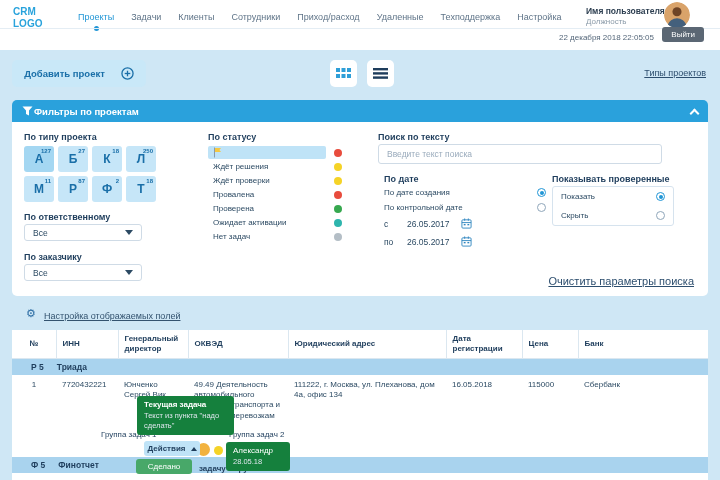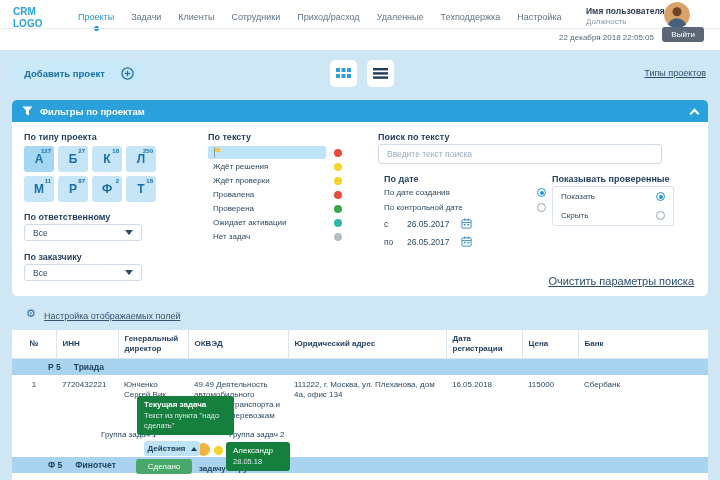--- a/index.html
+++ b/index.html
@@ -17,21 +17,21 @@
 .urole{position:absolute;left:586px;top:17px;font-size:8px;color:#8a9aa8}
 .avatar{position:absolute;left:664px;top:2px;width:26px;height:26px;border-radius:50%;overflow:hidden;cursor:pointer}
 .dtime{position:absolute;right:66px;top:33px;font-size:8px;color:#55677a;white-space:nowrap}
 .logout{position:absolute;right:16px;top:27px;background:#5b6774;color:#fff;border:none;border-radius:3px;font-size:8px;padding:3px 9px;font-family:inherit;cursor:pointer}
 
 .blue-btn{position:absolute;display:flex;align-items:center;justify-content:center;gap:16px;background:#c9e8f8;border:none;border-radius:5px;font-weight:bold;font-size:9.5px;color:#1a6fa8;font-family:inherit;cursor:pointer}
 .view-btn{position:absolute;width:27px;height:27px;background:#fff;border:none;border-radius:5px;display:flex;align-items:center;justify-content:center;cursor:pointer}
 .types-link{position:absolute;right:14px;top:68px;font-size:9px;color:#2d4e6e;text-decoration:underline;cursor:pointer}
 
 .fpanel{position:absolute;left:12px;top:100px;width:696px}
-.f-head{height:22px;background:#2aa1dc;border-radius:5px 5px 0 0;display:flex;align-items:center;gap:7px;padding:0 10px;color:#fff;font-weight:bold;font-size:9.5px;cursor:pointer}
+.f-head{height:22px;background:#2aa1dc;border-radius:5px 5px 0 0;display:flex;align-items:center;gap:1px;padding:0 10px;color:#fff;font-weight:bold;font-size:9.5px;cursor:pointer}
 .chev{margin-left:auto;width:7px;height:7px;border-top:2px solid #fff;border-right:2px solid #fff;transform:rotate(-45deg);margin-top:4px;cursor:pointer}
 .f-body{position:relative;height:174px;background:#fff;border-radius:0 0 5px 5px}
 .f-label{position:absolute;font-weight:bold;font-size:9px;color:#1e3d5c;white-space:nowrap}
 .tiles{position:absolute;left:12px;top:24px;display:grid;grid-template-columns:repeat(4,30px);gap:4px}
 .tile{position:relative;width:30px;height:26px;background:#c6e6f8;border-radius:3px;font-weight:bold;color:#1a6fa8;display:flex;align-items:center;justify-content:center;font-size:12px;cursor:pointer}
 .tile.sel{background:#a4d7f2}
 .tile .cnt{position:absolute;top:2px;right:3px;font-size:6px;font-weight:bold}
 .dd{position:absolute;background:#fff;border:1px solid #cfdbe6;border-radius:3px;display:flex;align-items:center;padding:0 8px;font-size:8.5px;color:#2c4a63;width:118px;height:17px;cursor:pointer}
 .dd .car{margin-left:auto;width:0;height:0;border-left:4px solid transparent;border-right:4px solid transparent;border-top:5px solid #2c4a63}
 .slist{position:absolute;left:196px;top:24px}
@@ -52,21 +52,21 @@
 
 .gear{position:absolute;left:26px;top:308px;font-size:11px;color:#2b6ca3;cursor:pointer;line-height:1}
 .set-link{position:absolute;left:44px;top:311px;font-size:9px;color:#33536f;text-decoration:underline;cursor:pointer}
 
 .tblwrap{position:absolute;left:12px;top:330px;width:696px;height:150px;background:#fff;overflow:hidden}
 .grid-table{border-collapse:collapse;width:696px;table-layout:fixed}
 .grid-table th{font-size:8px;color:#1e3d5c;text-align:left;padding:4px 6px;border-right:1px solid #dbe7f0;border-bottom:1px solid #dbe7f0;vertical-align:middle;height:28px;line-height:1.25;font-weight:bold}
 .grid-table th:last-child{border-right:none}
 .grid-table th:first-child{text-align:center;padding:4px 2px}
 .grp td{background:#a9d3ee;font-size:8.5px;font-weight:bold;color:#1e3d5c;height:16px;cursor:pointer}
-.gcode{margin-left:36px}
+.gcode{margin-left:19px}
 .gname{margin-left:13px}
 .data td{font-size:8px;color:#2c4a63;vertical-align:top;padding:5px 6px;height:52px;line-height:1.3}
 .data td:first-child{text-align:center;padding:5px 2px}
 .taskzone td{height:30px}
 
 .ttip{position:absolute;background:#15803d;border-radius:3px;color:#fff;padding:4px 7px;z-index:6}
 .tt-title{font-size:8px;font-weight:bold;white-space:nowrap}
 .tt-body{font-size:7.5px;color:#dde5ec;margin-top:2px;line-height:1.35}
 .tlabel{position:absolute;font-size:8px;color:#1e3d5c;z-index:4;white-space:nowrap}
 .tc{position:absolute;border-radius:50%;z-index:4}
@@ -196,21 +196,21 @@
         <span>Все</span>
         <span class="car"></span>
       </div>
 
       <span class="f-label" style="left:12px;top:130px">По заказчику</span>
       <div class="dd" style="left:12px;top:142px">
         <span>Все</span>
         <span class="car"></span>
       </div>
 
-      <span class="f-label" style="left:196px;top:10px">По тексту</span>
+      <span class="f-label" style="left:196px;top:10px">По статусу</span>
       <div class="slist">
         <div class="srow-wrap">
           <div class="srow sel">
             <span style="display:flex">
                 <svg width="9" height="11" viewBox="0 0 9 11">
                   <line x1="1.5" y1="0.5" x2="1.5" y2="10.5" stroke="#8a9aa8"></line>
                   <path d="M2 1h6l-1.6 2L8 5H2z" fill="#f5c842"></path>
                 </svg>
               </span>
           </div>

